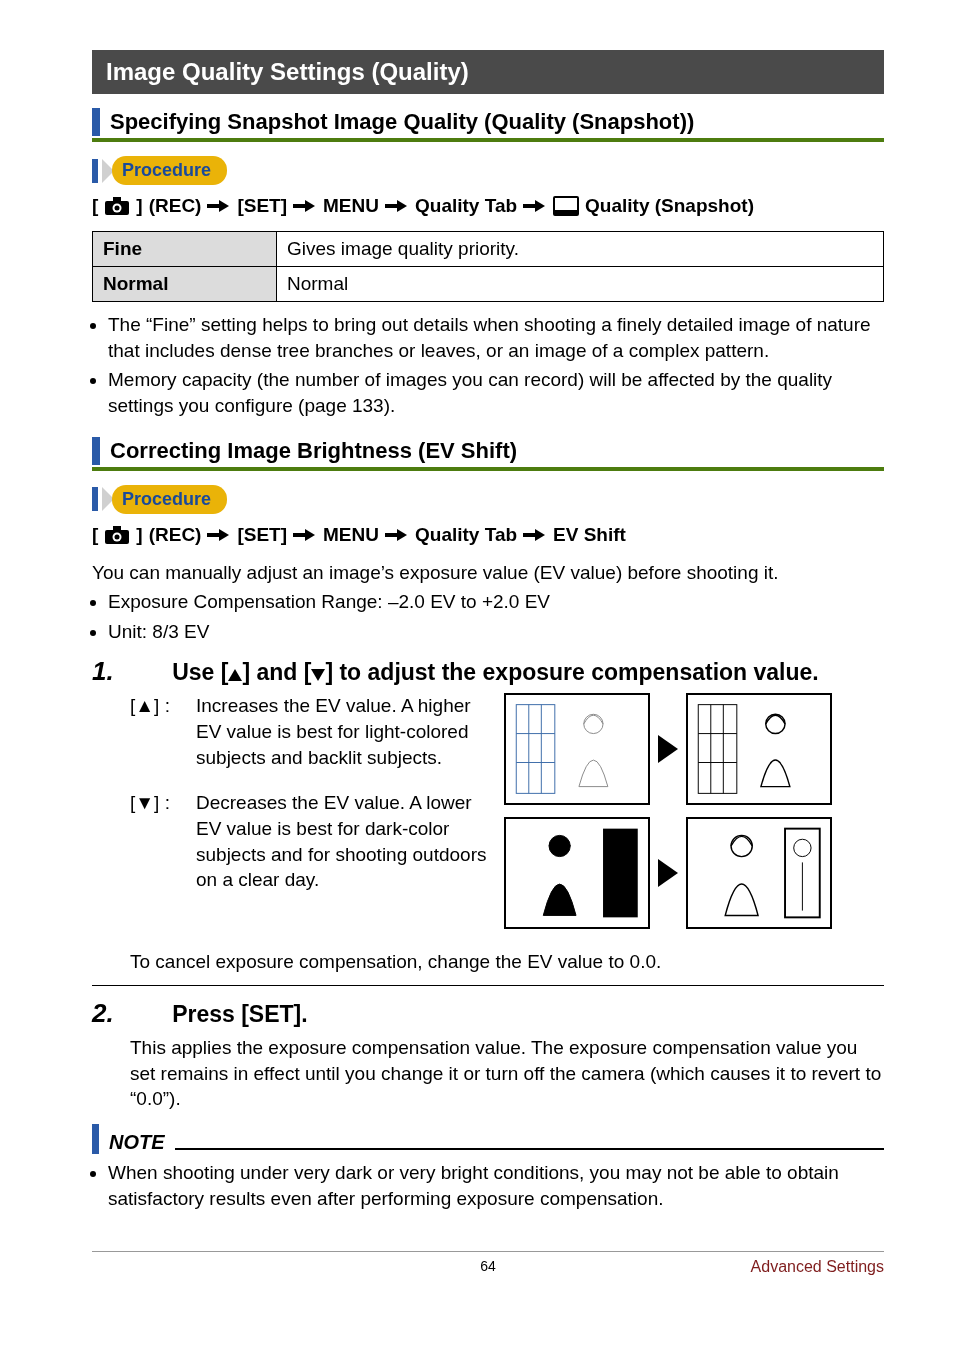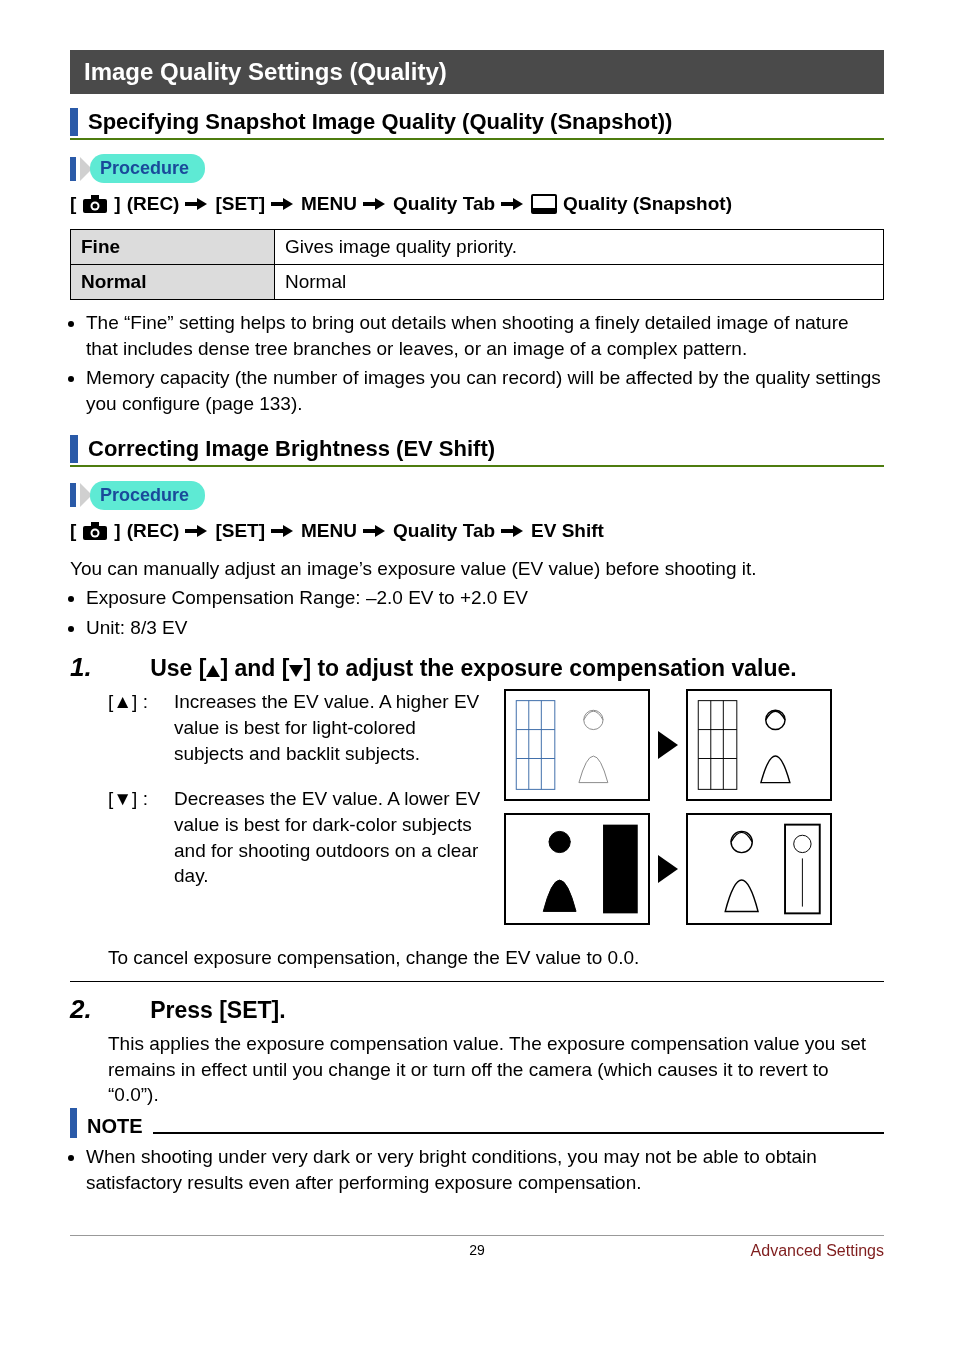--- a/index.html
+++ b/index.html
@@ -4,32 +4,32 @@
 <style>
   * { box-sizing: border-box; }
   body {
     margin: 0;
     font-family: Arial, Helvetica, sans-serif;
     color: #000;
     background: #fff;
     width: 954px;
   }
   .page {
-    padding: 50px 70px 30px 70px;
+    padding: 50px 70px 30px 92px;
   }
   .section-header {
     background: #4a4a4a;
     color: #fff;
     font-size: 24px;
     font-weight: bold;
     padding: 8px 14px;
     margin-bottom: 14px;
   }
   .sub-header-wrap {
-    border-bottom: 2px solid #4d7c0f;
+    border-bottom: 4px solid #4d7c0f;
     padding-bottom: 2px;
     margin-bottom: 14px;
     display: flex;
     align-items: center;
   }
   .blue-accent {
     display: inline-block;
     width: 8px;
     height: 28px;
     background: #2a5aa8;
@@ -51,21 +51,21 @@
     margin-right: 4px;
   }
   .proc-arrow {
     width: 0; height: 0;
     border-top: 12px solid transparent;
     border-bottom: 12px solid transparent;
     border-left: 12px solid #d0d0d0;
     margin-right: -2px;
   }
   .proc-pill {
-    background: #5eead4;
+    background: #eab308;
     padding: 4px 16px 4px 10px;
     border-radius: 14px;
     color: #1a4a9a;
     font-weight: bold;
     font-size: 18px;
   }
   .breadcrumb {
     font-size: 19px;
     font-weight: bold;
     margin: 6px 0 14px 0;
@@ -107,21 +107,21 @@
     width: 100%;
     border-collapse: collapse;
     margin: 8px 0 10px 0;
   }
   table.quality td, table.quality th {
     border: 1px solid #000;
     padding: 6px 10px;
     font-size: 19px;
     text-align: left;
   }
-  .th-cell { background: #dcdcdc; font-weight: bold; width: 204px;}
+  .th-cell { background: #dcdcdc; font-weight: bold; width: 184px;}
   ul.bullets {
     margin: 4px 0 18px 0;
     padding-left: 16px;
     font-size: 19px;
     line-height: 1.35;
   }
   ul.bullets li { margin-bottom: 4px; }
   .body-text {
     font-size: 19px;
     line-height: 1.35;
@@ -183,20 +183,22 @@
   .illus-box svg{width:100%;height:100%;}
   hr.sep {
     border: none;
     border-top: 1px solid #000;
     margin: 10px 0;
   }
   .note-head {
     display:flex;
     align-items:flex-end;
     gap:10px;
+    margin-top:12px;
+    font-style:italic;
   }
   .note-bar {
     width:7px; height:30px; background:#2a5aa8;
   }
   .note-label {
     font-size:20px;
     font-weight:bold;
   }
   .note-line {
     flex:1;
@@ -430,17 +432,17 @@
   <div class="note-head">
     <span class="note-bar"></span>
     <span class="note-label">NOTE</span>
     <span class="note-line"></span>
   </div>
   <ul class="bullets" style="margin-top:6px;">
     <li>When shooting under very dark or very bright conditions, you may not be able to obtain satisfactory results even after performing exposure compensation.</li>
   </ul>
 
   <div class="footer">
-    <span>29</span>
+    <span>64</span>
     <span class="footer-right">Advanced Settings</span>
   </div>
 
 </div>
 
 </body></html>

